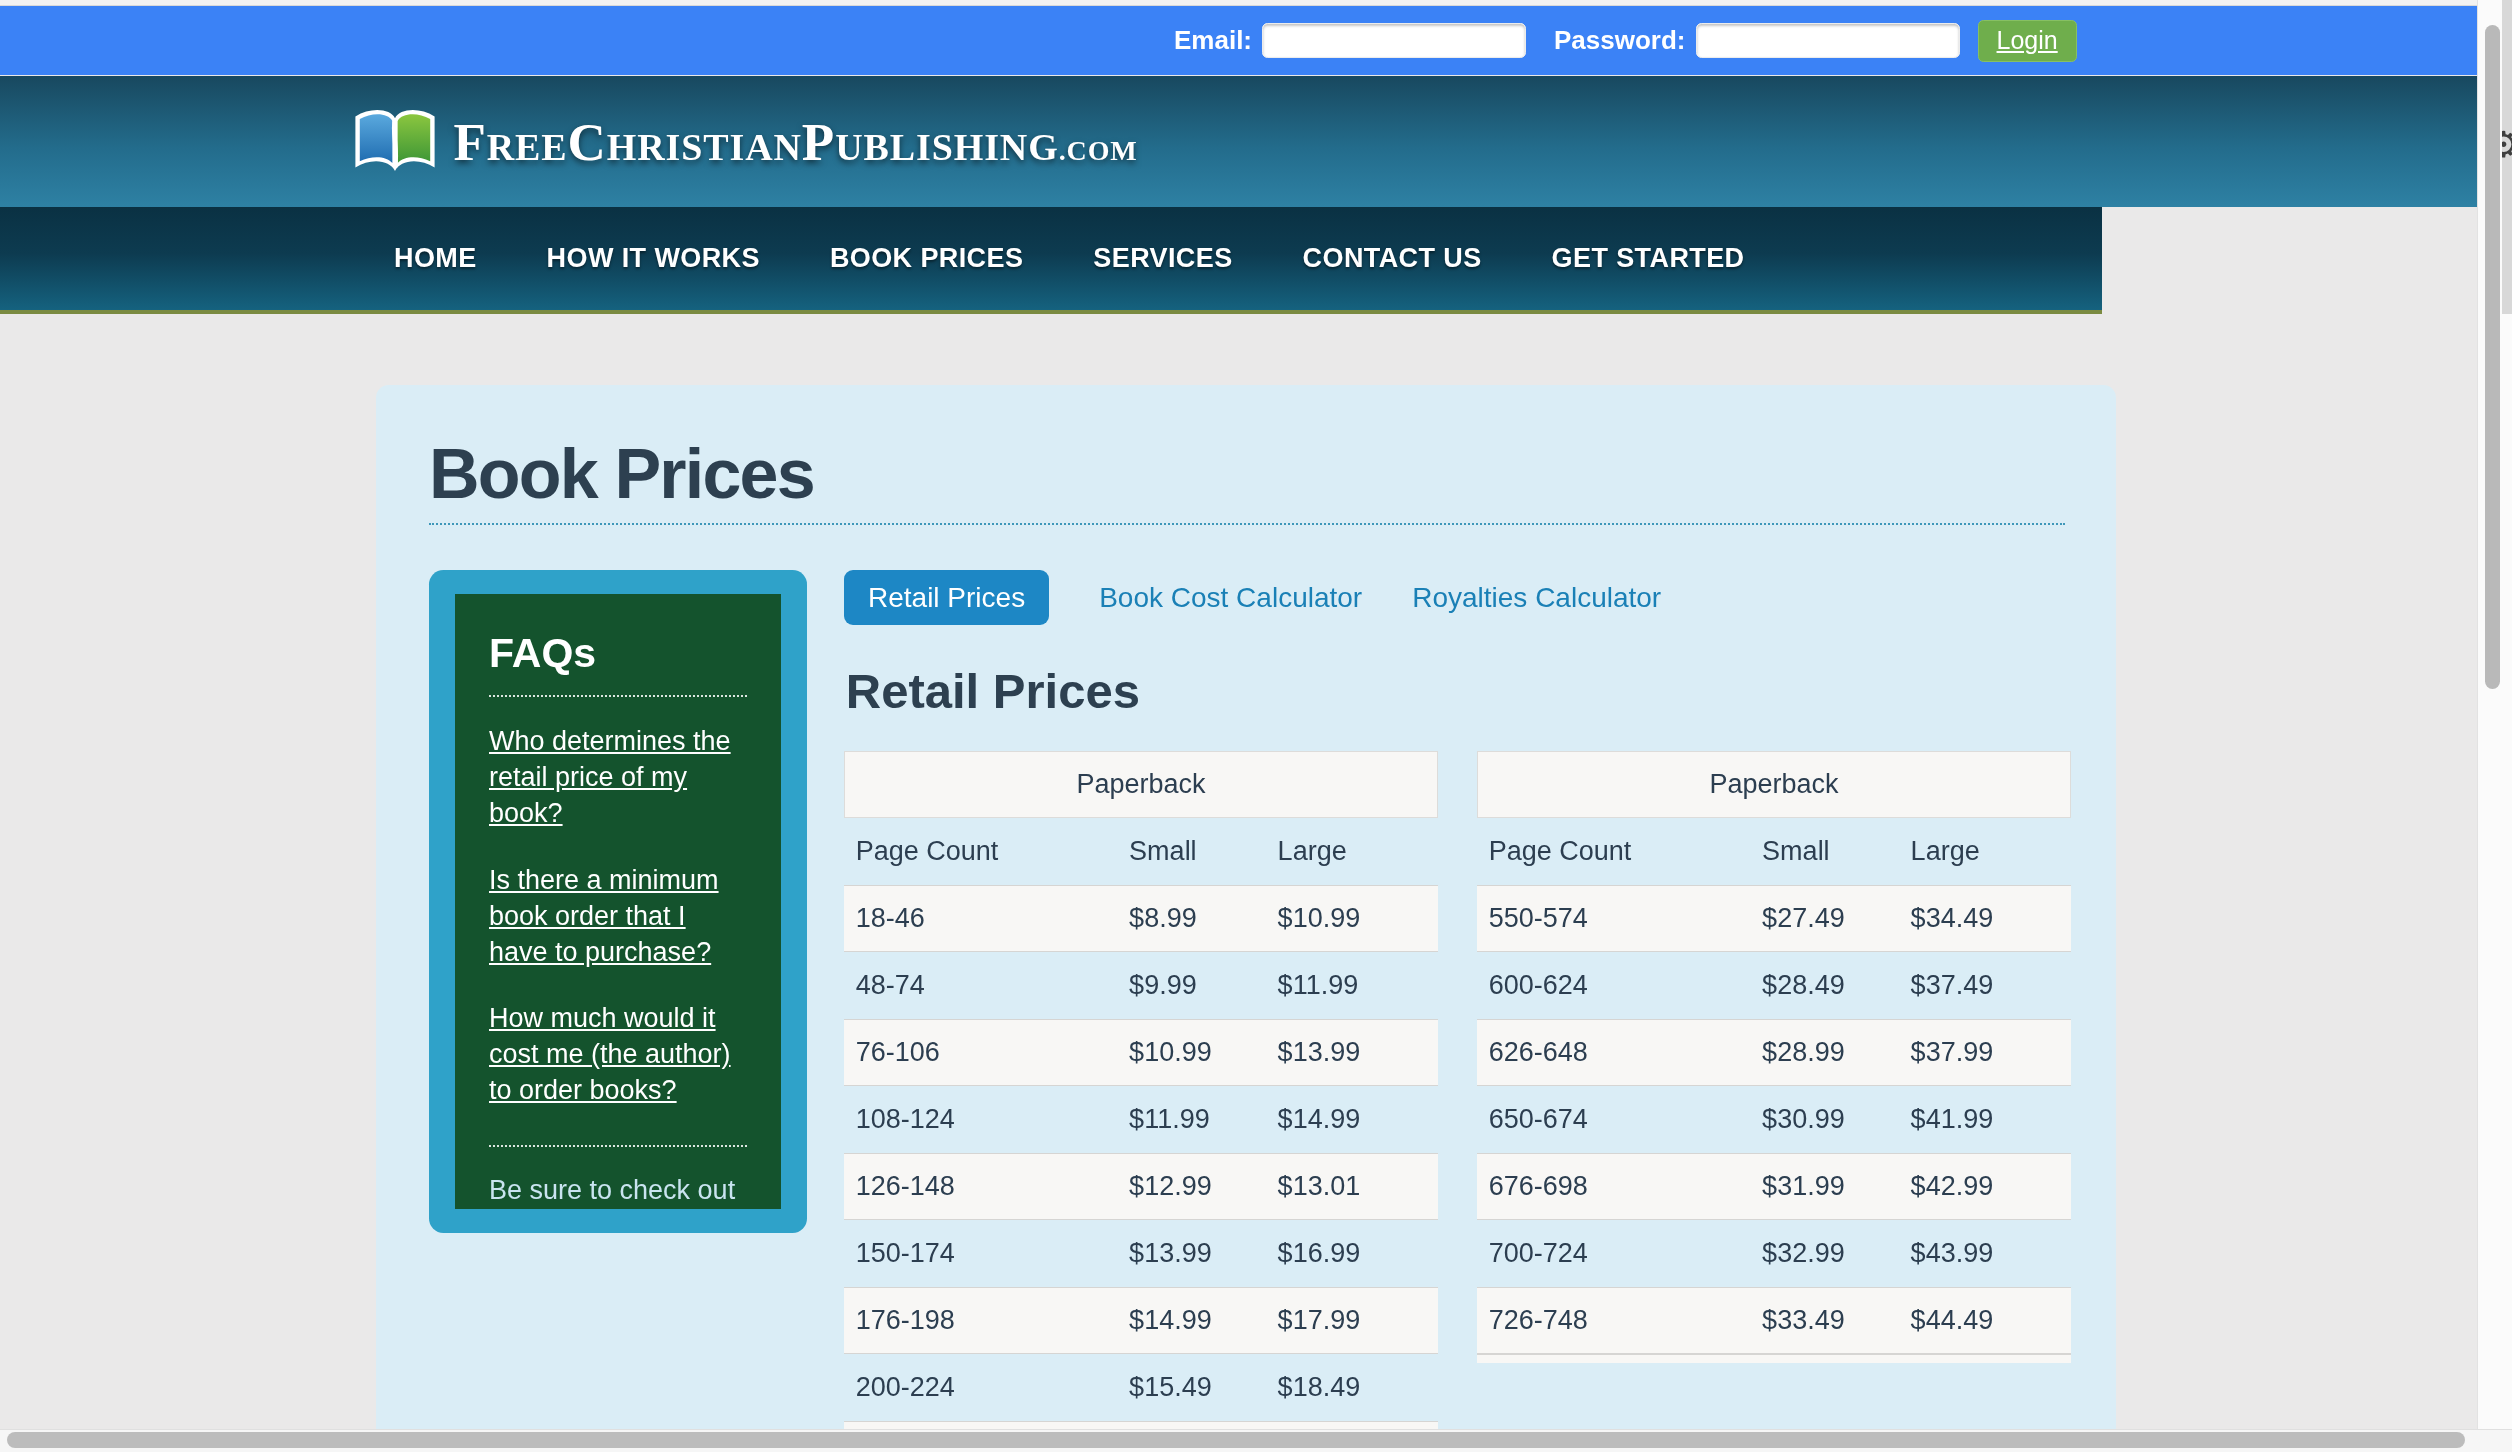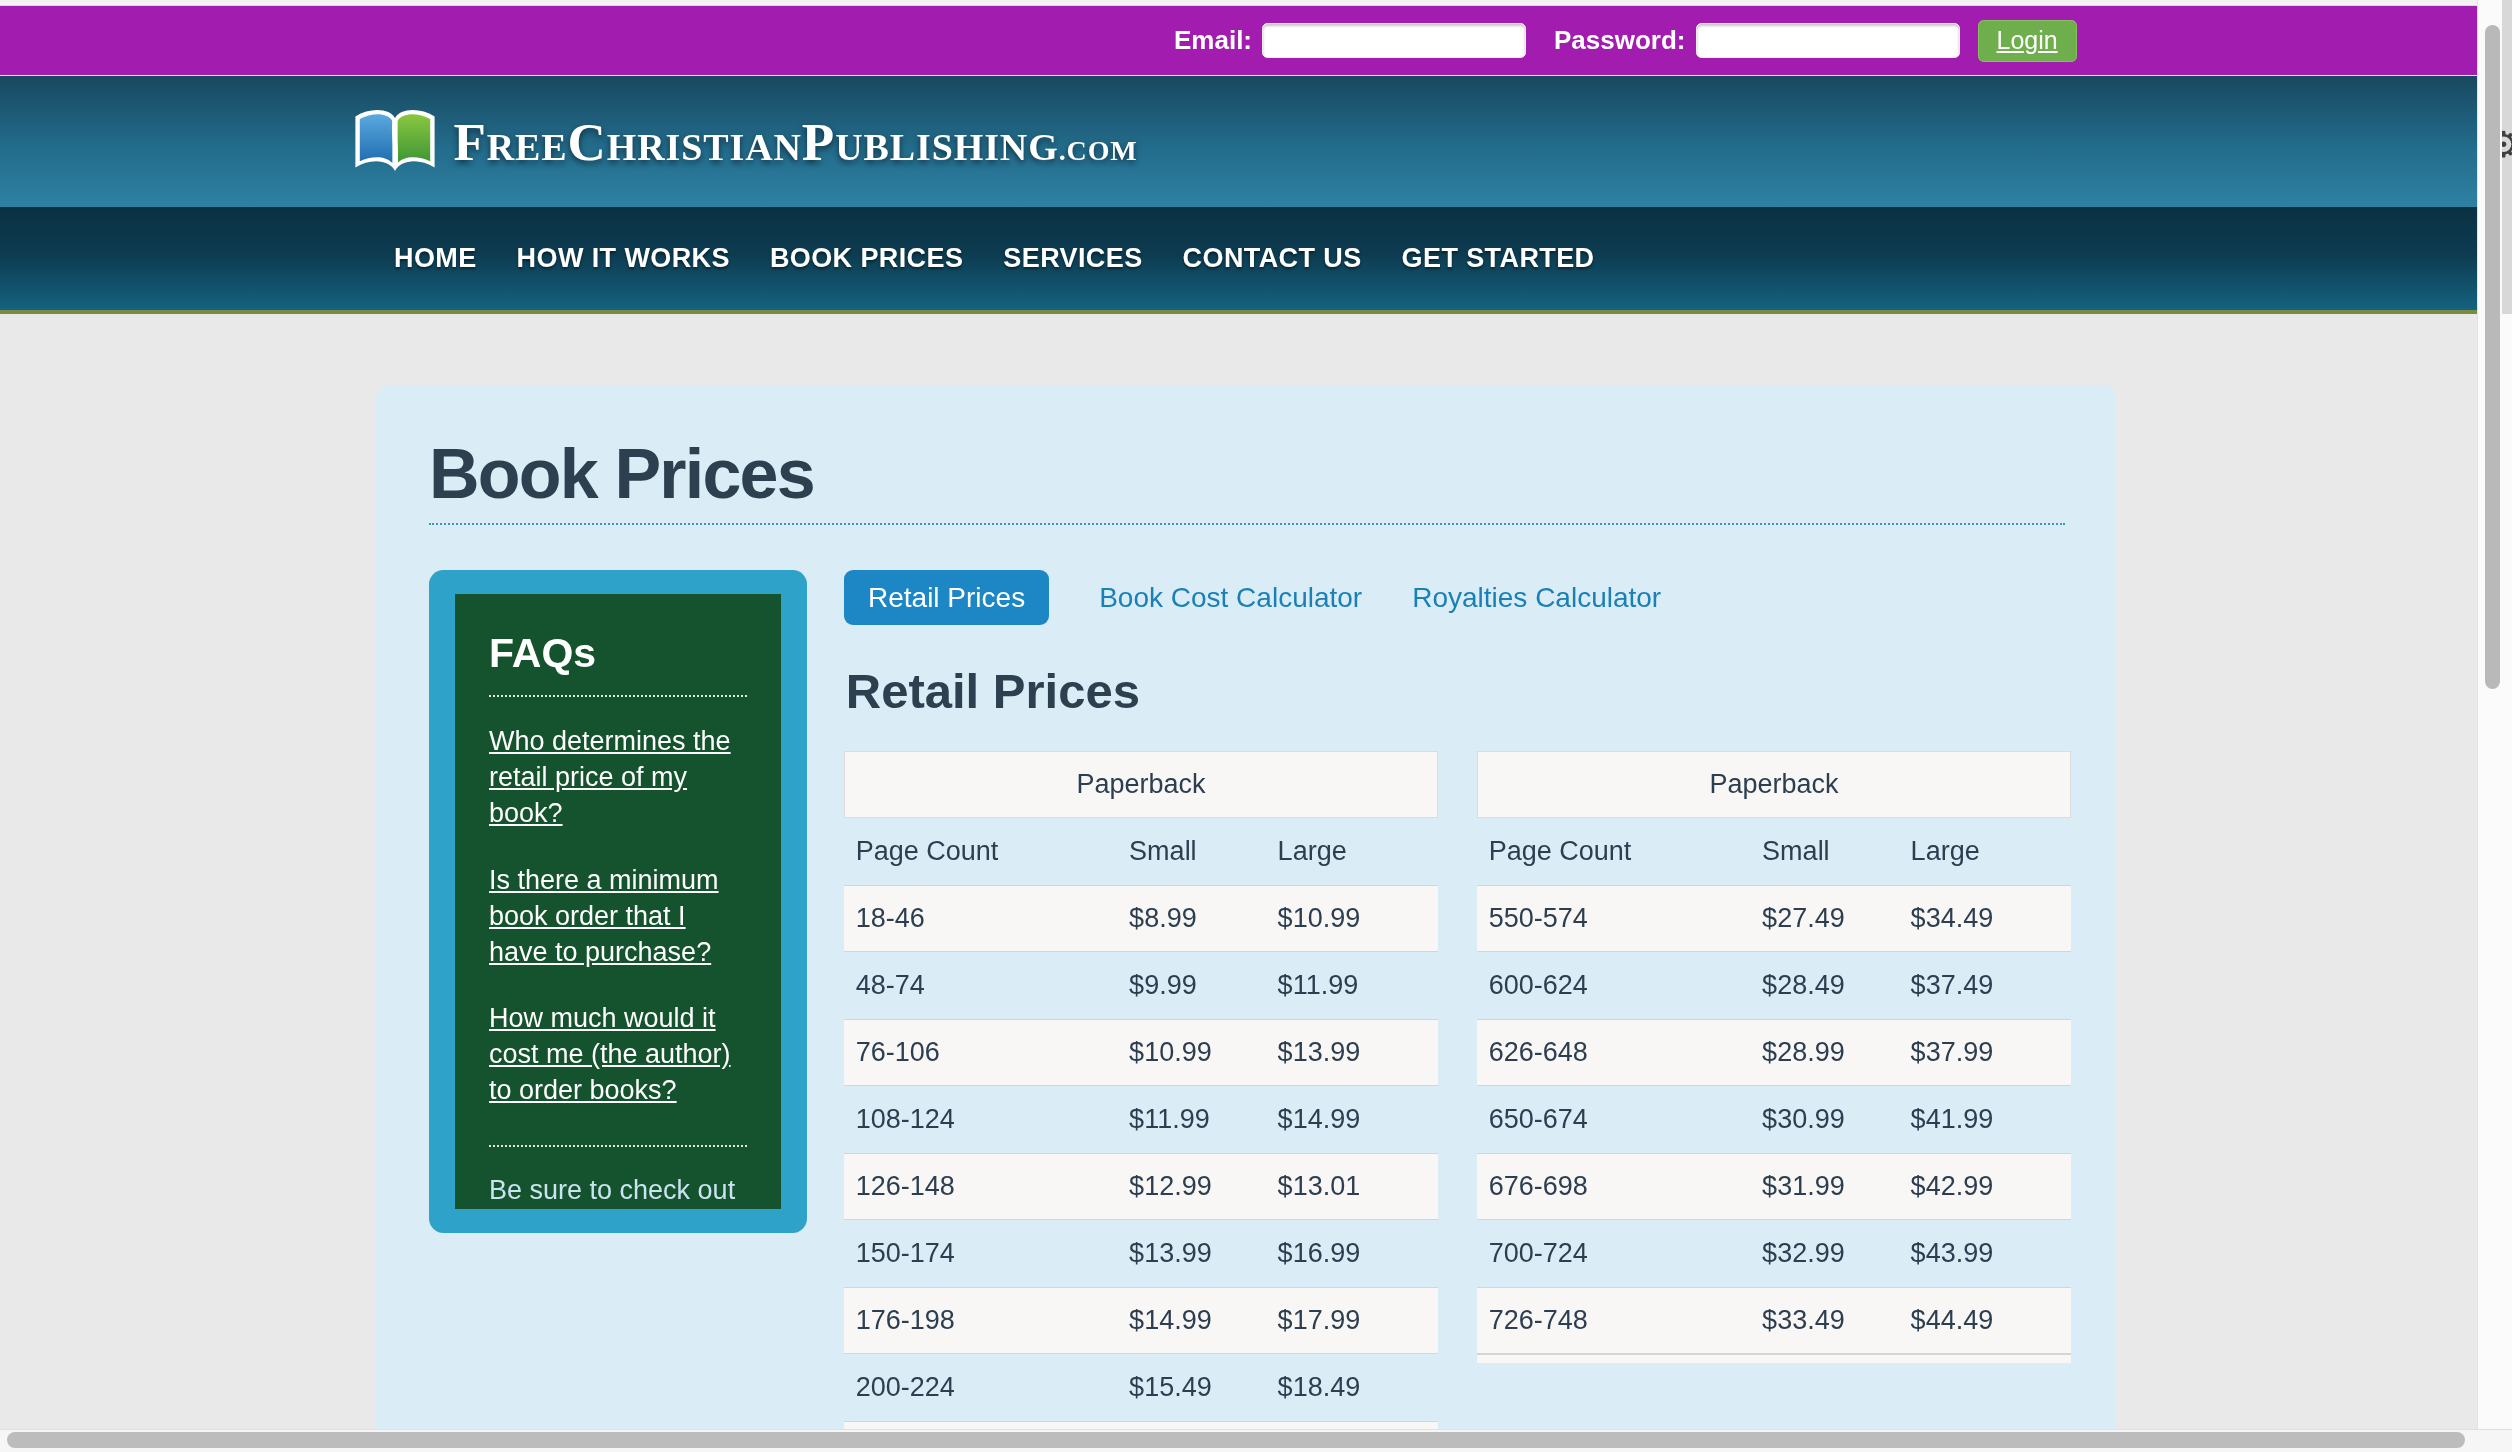--- a/index.html
+++ b/index.html
@@ -8,21 +8,21 @@
     position:relative; overflow:hidden;
     background:#eae9e9;
     font-family:"Liberation Sans", sans-serif;
   }
 
   
   .top-strip { position:absolute; top:0; left:0; width:2512px; height:6.3px;
     background:#f2f2f2; border-bottom:0.9px solid #d9d9d9; }
 
   
-  .topbar { position:absolute; top:6.3px; left:0; width:2477px; height:69px; background:#a21caf; }
+  .topbar { position:absolute; top:6.3px; left:0; width:2477px; height:69px; background:#3b82f6; }
   .login-group { position:absolute; left:1174px; top:0; height:100%; display:flex; align-items:center; }
   .login-label { color:#fff; font-weight:bold; font-size:26px; margin-right:10px; }
   .login-label.pw { margin-left:28px; }
   .login-input { width:264px; height:35px; background:#fff; border:1.8px solid #ececec;
     border-radius:5.4px; font-size:23.4px; padding:0 9px; color:#222;
     box-shadow:inset 0 1.8px 2.7px rgba(0,0,0,0.25); outline:none; }
   .login-btn { margin-left:18px; background:#6fae4c; border:0.9px solid #87c063; color:#fff;
     font-size:25px; font-family:inherit; padding:5.4px 18px; border-radius:5.4px; cursor:pointer;text-decoration:underline; }
 
   
@@ -32,24 +32,24 @@
     display:flex; align-items:center; }
   .logo-icon { margin-right:14.4px; display:block; }
   .logo-text { display:flex; align-items:baseline; color:#fff;
     font-family:"Liberation Serif", serif; font-weight:bold;
     text-shadow:0 2.7px 6.3px rgba(0,0,0,0.55); letter-spacing:0.9px; white-space:nowrap; }
   .logo-text .cap { font-size:53px; }
   .logo-text .rest { font-size:38px; }
   .logo-text .suffix { font-size:28px; text-transform:uppercase;margin-top:20px; }
 
   
-  .main-nav { position:absolute; top:207px; left:0; width:2477px; height:107px;
+  .main-nav { position:absolute; top:207px; left:0; width:2102px; height:107px;
     background:linear-gradient(180deg,#0a3143 0%, #0d3b50 45%, #15627f 100%);
     border-bottom:4.5px solid #7b8b42;
-    display:flex; align-items:center; padding-left:394px; gap:40px; }
+    display:flex; align-items:center; padding-left:394px; gap:70px; }
   .nav-link { color:#fff; font-weight:bold; font-size:27px; letter-spacing:0.4px;
     text-decoration:none; text-shadow:0 1.8px 2.7px rgba(0,0,0,0.45); white-space:nowrap; cursor:pointer; }
 
   
   .page-area { position:absolute; top:314px; left:0; width:2477px; height:1138px; background:#eae9e9; }
   .card { position:absolute; left:376px; top:71px; width:1740px; height:1044px;
     background:#daedf6; border-radius:12.6px 12.6px 0 0; padding:0 51px 0 53px; overflow:hidden; }
   .page-title { margin-top:54px; font-size:70px; line-height:1.02; color:#2d4050;
     letter-spacing:-1.8px; font-weight:bold; }
   .title-divider { margin-top:12.6px; border-top:2.7px dotted #3e97b9; height:0; }

